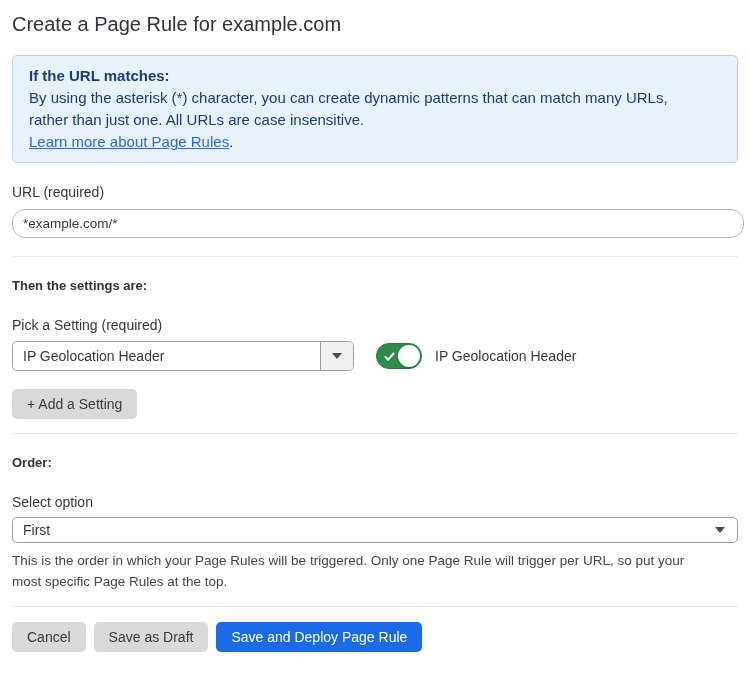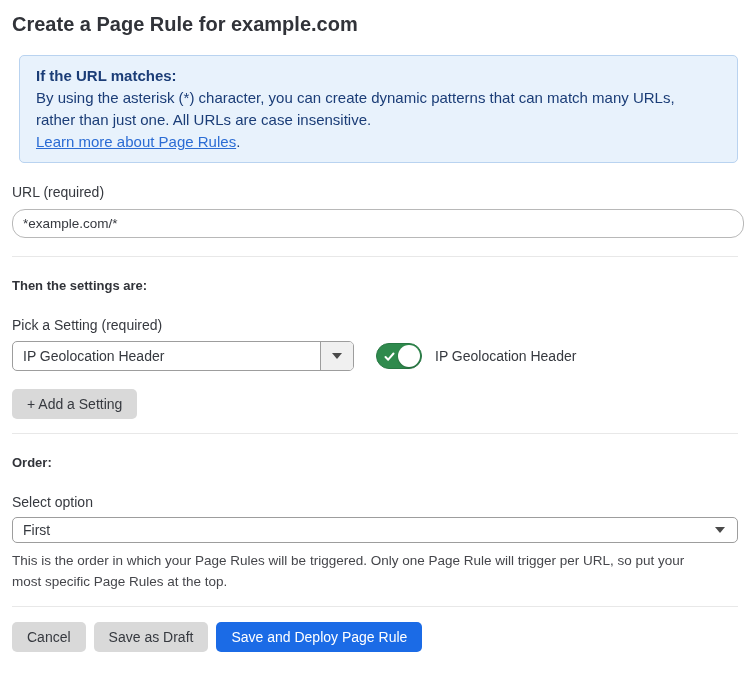--- a/index.html
+++ b/index.html
@@ -6,32 +6,31 @@
   html, body { background: #ffffff; }
   body {
     width: 750px; height: 687px;
     font-family: "Liberation Sans", "DejaVu Sans", sans-serif;
     color: #36393f;
     overflow: hidden;
   }
   .container { padding: 12px 12px 10px 12px; }
 
   h1.page-title {
-    font-size: 20px; line-height: 24px; font-weight: 700; color: #313339;
+    font-size: 20px; line-height: 24px; font-weight: 400; color: #313339;
   }
 
   .info-box {
     margin-top: 19px;
     background: #e8f2fc;
     border: 1px solid #b9d3f0;
     border-radius: 5px;
     padding: 9px 16px;
     font-size: 15px; line-height: 22px;
     color: #1b3d77;
-    margin-left: 7px;
   }
   .info-box .info-heading { font-weight: 700; }
   .info-box .info-line { display: block; }
   .info-box a.info-link {
     color: #2b6cd4; text-decoration: underline; cursor: pointer;
   }
 
   .field-label { margin-top: 20px; font-size: 14px; line-height: 18px; color: #36393f; }
 
   .url-input {

